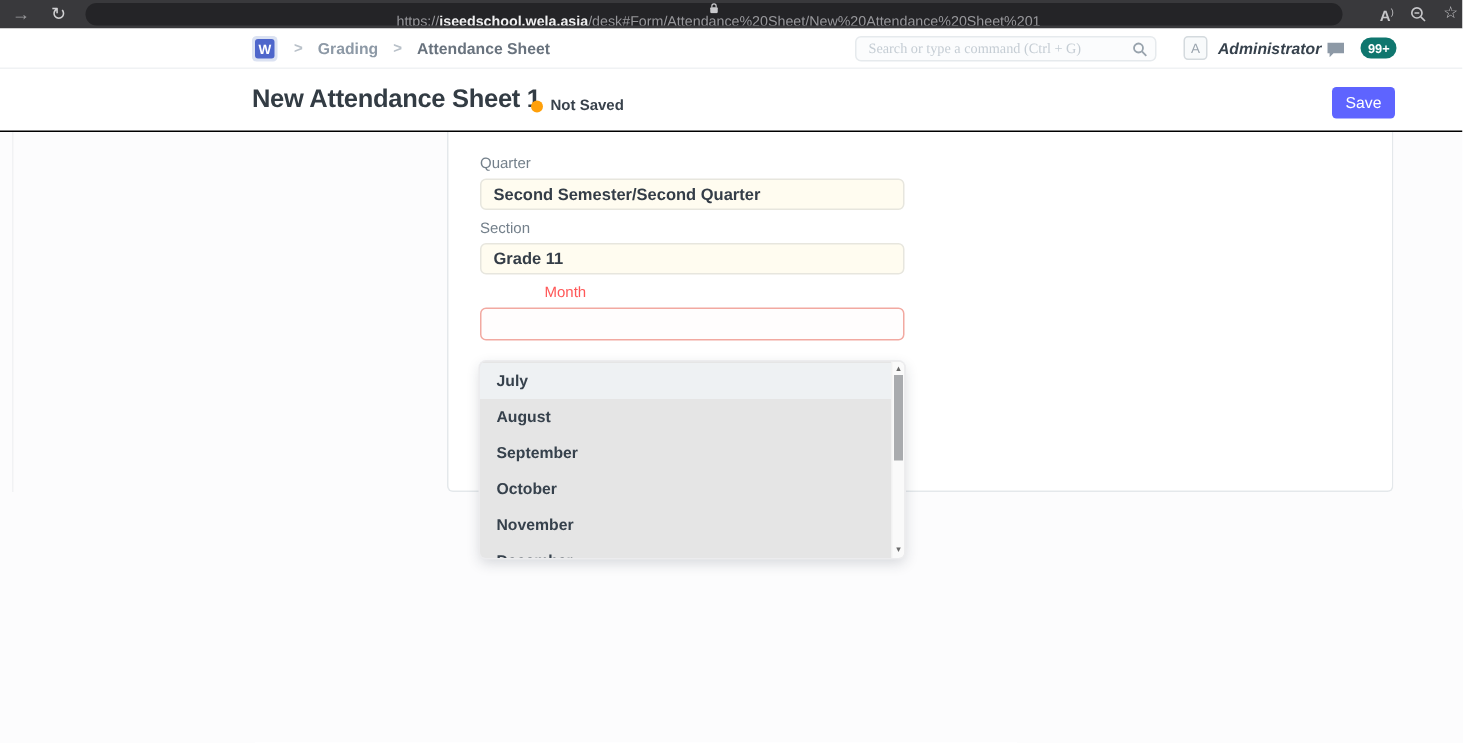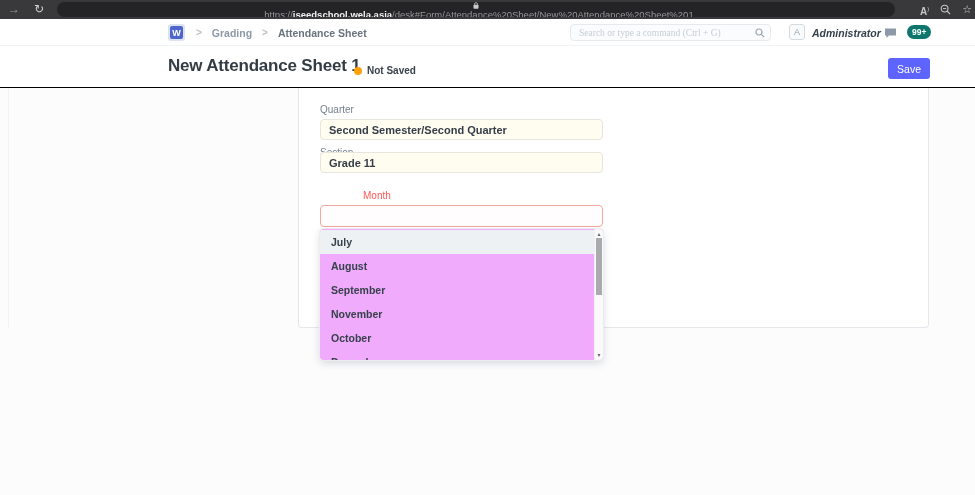--- a/index.html
+++ b/index.html
@@ -69,27 +69,27 @@
   .form-card { position:absolute; left:298px; top:0; width:631px; height:240px; background:#fff;
                border:1px solid #e4e8eb; border-top:none; border-radius:0 0 4px 4px; }
   .f-label { position:absolute; left:320px; font-size:10px; color:#74808b; }
   .lbl-quarter { top:16px; }
   .lbl-section { top:59px; }
   .lbl-month { top:102px; color:#ff5858;margin-left:43px; }
   .f-input { position:absolute; left:320px; width:283px; height:21px; background:#fffcf0;
              border:1px solid #e7e6de; border-radius:4px; font-size:11px; font-weight:700;
              color:#343d47; padding:0 8px; display:flex; align-items:center; }
   .in-quarter { top:31px; }
-  .in-section { top:64px; }
+  .in-section { top:74px; }
   .month-input { position:absolute; left:320px; top:117px; width:283px; height:22px; background:#fffdfd;
                  border:1px solid #f2a9a1; border-radius:4px; outline:none; font-family:inherit;
                  font-size:11px; font-weight:700; color:#343d47; padding:0 8px; }
 
   
-  .dropdown { position:absolute; left:320px; top:141px; width:283px; height:131px; background:#f0abfc;
+  .dropdown { position:absolute; left:320px; top:153px; width:283px; height:131px; background:#e5e5e5;
               border-radius:4px; box-shadow:0 0 0 1px #ececee, 0 3px 9px rgba(35,45,60,0.18);
               overflow:hidden; z-index:5; }
   .dd-list { position:absolute; left:0; top:1px; right:9px; }
   .dd-item { height:24px; display:flex; align-items:center; padding-left:11px;
              font-size:10.5px; font-weight:700; color:#36414c; }
   .dd-item.active { background:#eef1f3; }
   .dd-scrollbar { position:absolute; top:0; right:0; width:9px; height:131px; background:#fafafa;
                   border-left:1px solid #f1f1f1; }
   .dd-arrow { position:absolute; left:0; width:8px; text-align:center; font-size:6px; color:#6a6a6a;
               line-height:8px; }
@@ -175,22 +175,22 @@
     <div class="f-input in-section">Grade 11</div>
 
     <div class="f-label lbl-month">Month</div>
     <input class="month-input" value="" style="">
 
     <div class="dropdown">
       <div class="dd-list">
         <div class="dd-item active">July</div>
         <div class="dd-item">August</div>
         <div class="dd-item">September</div>
+        <div class="dd-item">October</div>
         <div class="dd-item">November</div>
-        <div class="dd-item">October</div>
         <div class="dd-item">December</div>
       </div>
       <div class="dd-scrollbar">
         <span class="dd-arrow up"></span>
         <span class="dd-thumb"></span>
         <span class="dd-arrow down"></span>
       </div>
     </div>
   </div>
 

